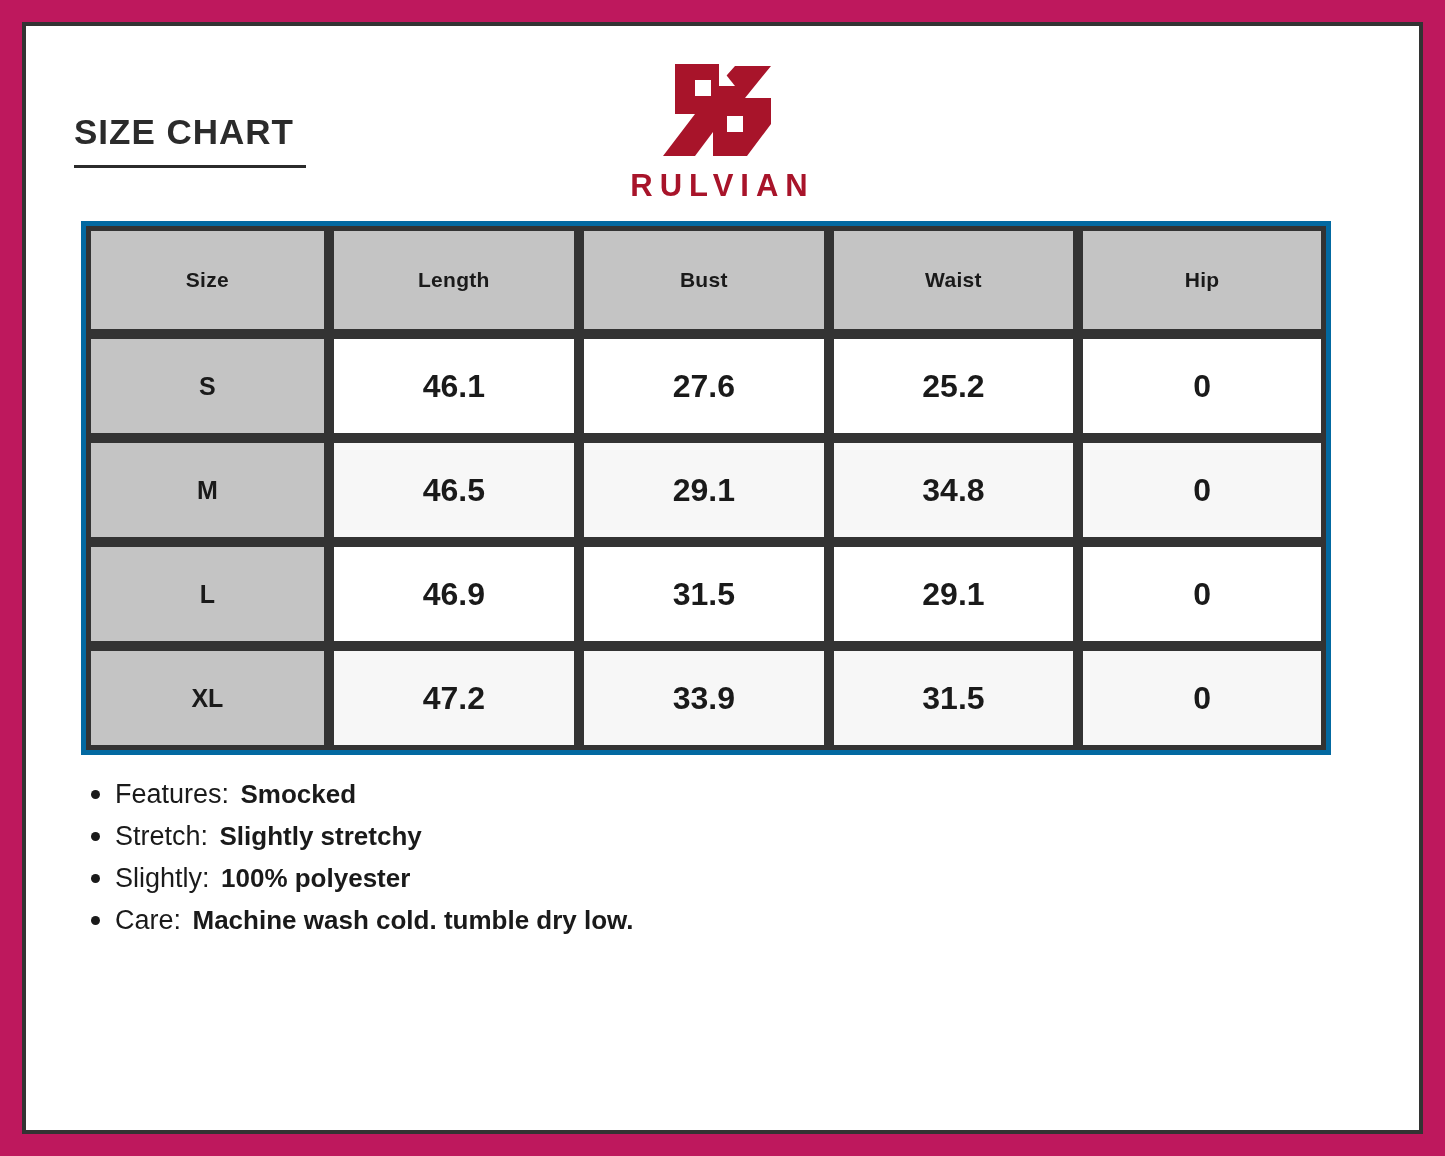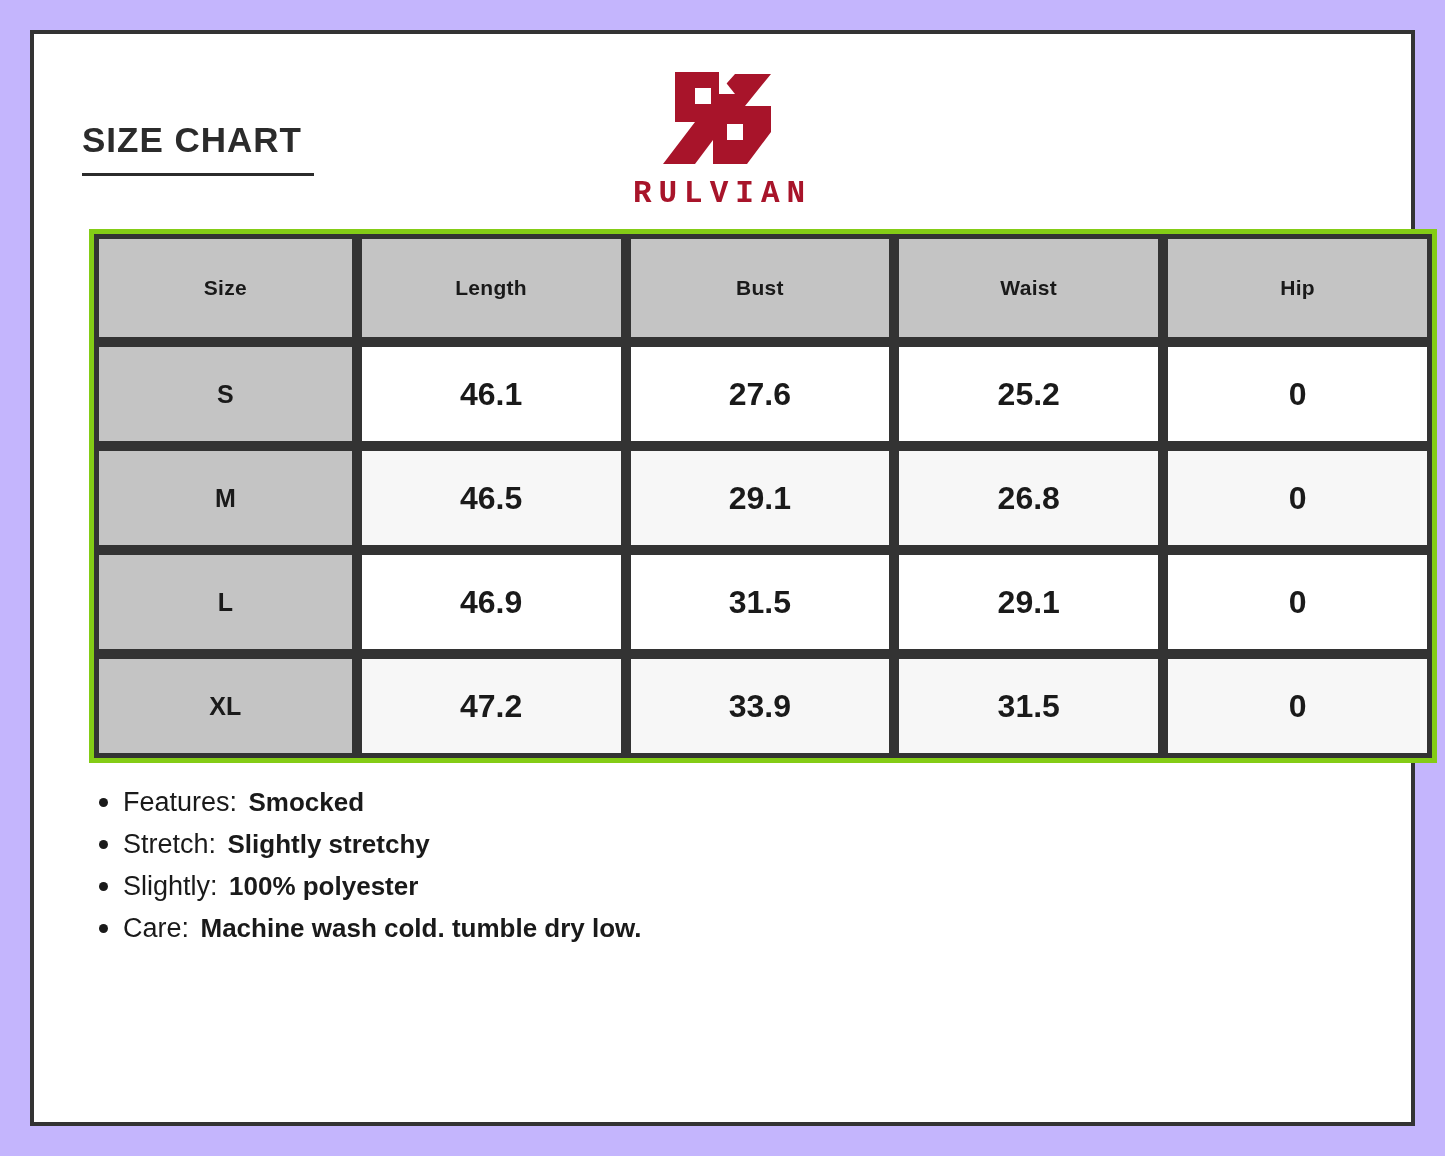--- a/index.html
+++ b/index.html
@@ -12,22 +12,22 @@
     height: 1156px;
     font-family: "Liberation Sans", sans-serif;
     color: #1a1a1a;
     overflow: hidden;
   }
   .page {
     position: relative;
     width: 1445px;
     height: 1156px;
     box-sizing: border-box;
-    padding: 30px;
-    background: #c4b5fd;
+    padding: 22px;
+    background: #be185d;
   }
   .inner {
     position: relative;
     width: 100%;
     height: 100%;
     box-sizing: border-box;
     background: #ffffff;
     border: 4px solid #333333;
     padding: 0;
   }
@@ -67,32 +67,32 @@
   .brand-mark {
     width: 124px;
     height: 104px;
   }
   .brand-name {
     margin-top: 6px;
     font-size: 31px;
     font-weight: bold;
     letter-spacing: 7px;
     color: #a8142a;
-    font-family: Liberation Mono, monospace;
+    font-family: Liberation Sans, sans-serif;
   }
   
   .table-wrap {
     margin: 0 55px;
   }
   table.size-table {
-    width: 1348px;
+    width: 1250px;
     border-collapse: separate;
     border-spacing: 0;
     background: #333333;
-    border: 5px solid #84cc16;
+    border: 5px solid #0369a1;
   }
   table.size-table th,
   table.size-table td {
     border: 5px solid #333333;
     text-align: center;
     font-weight: bold;
     color: #1a1a1a;
   }
   table.size-table thead th {
     background: #c4c4c4;
@@ -193,21 +193,21 @@
             <td class="size-cell">S</td>
             <td class="value-cell">46.1</td>
             <td class="value-cell">27.6</td>
             <td class="value-cell">25.2</td>
             <td class="value-cell">0</td>
           </tr>
           <tr class="even">
             <td class="size-cell">M</td>
             <td class="value-cell">46.5</td>
             <td class="value-cell">29.1</td>
-            <td class="value-cell">26.8</td>
+            <td class="value-cell">34.8</td>
             <td class="value-cell">0</td>
           </tr>
           <tr class="odd">
             <td class="size-cell">L</td>
             <td class="value-cell">46.9</td>
             <td class="value-cell">31.5</td>
             <td class="value-cell">29.1</td>
             <td class="value-cell">0</td>
           </tr>
           <tr class="even">

